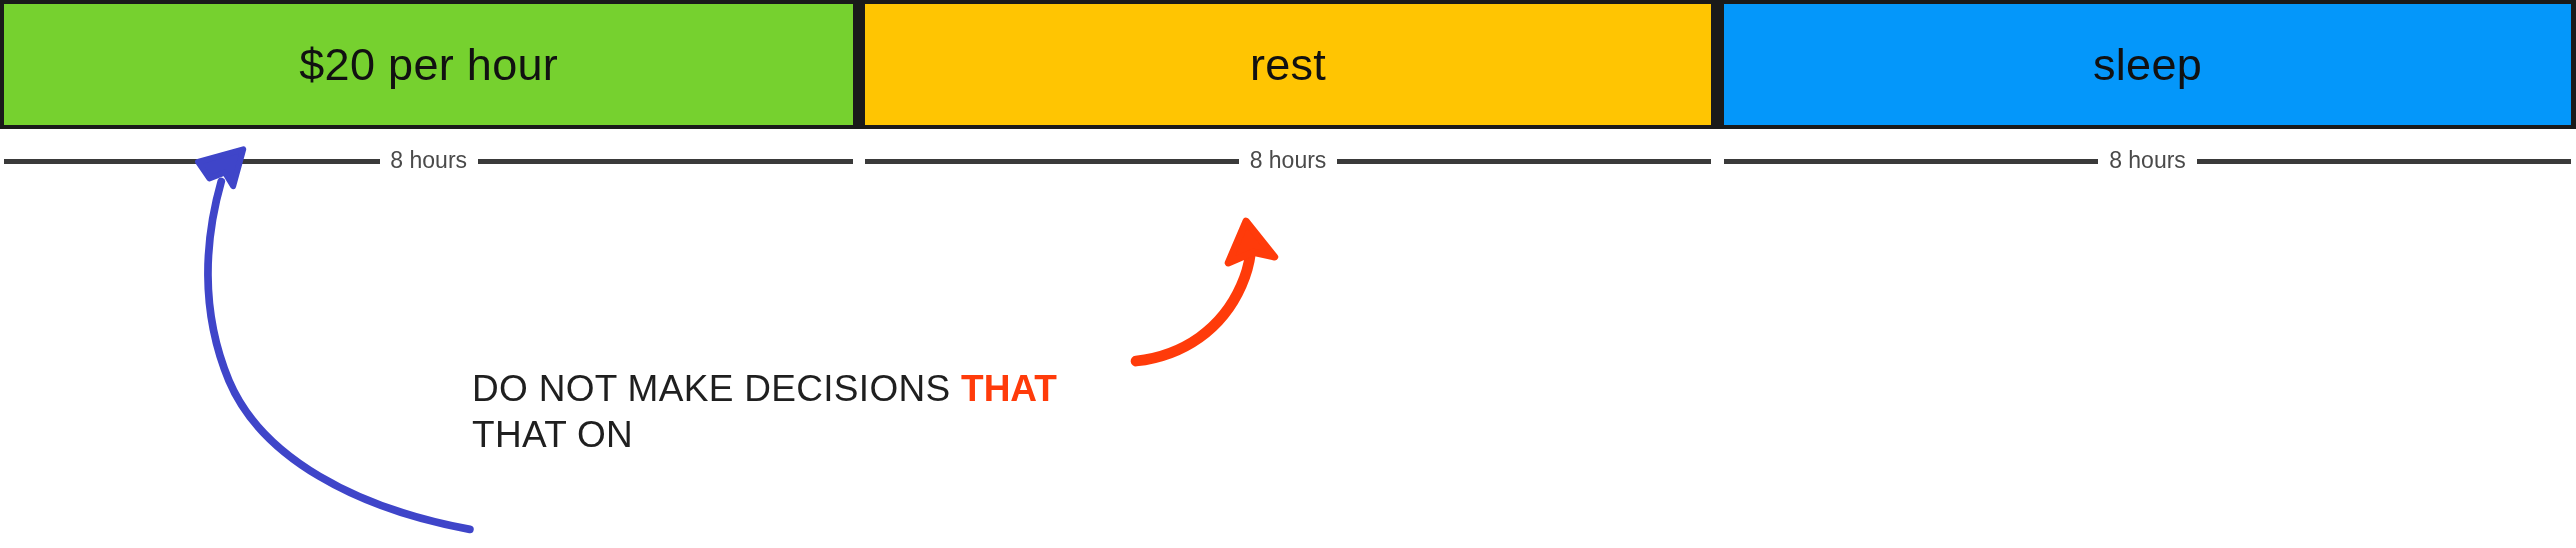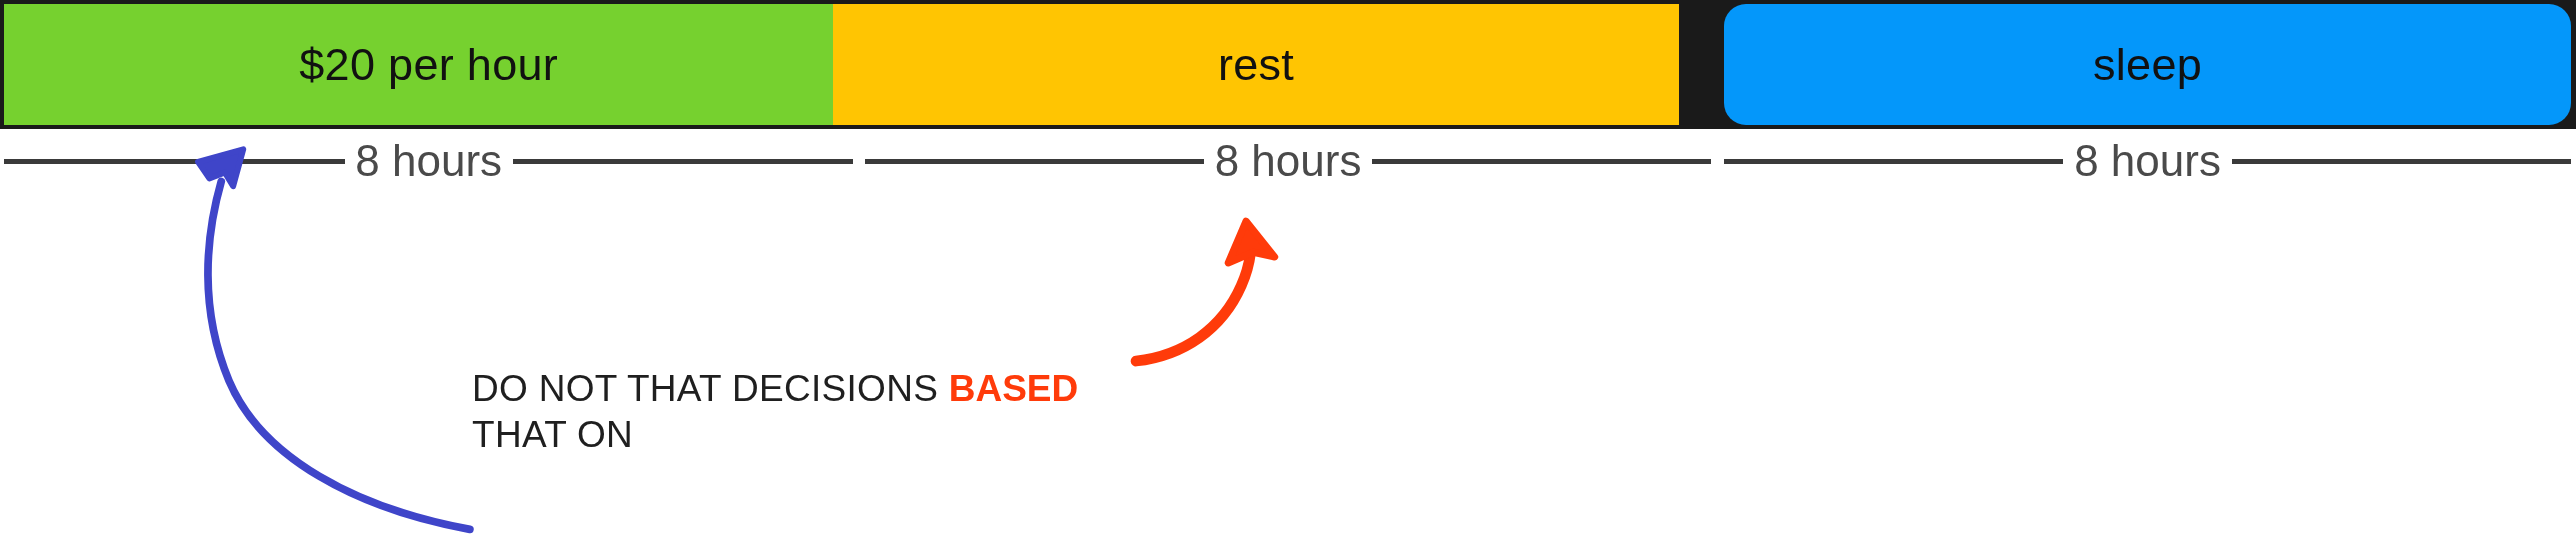--- a/index.html
+++ b/index.html
@@ -40,21 +40,21 @@
   .segment-label {
     color: #111111;
     font-size: 45px;
     font-weight: 400;
     letter-spacing: 0.3px;
     line-height: 1;
     white-space: nowrap;
   }
 
   #bar-work  { left: 4.2px;    width: 849px; }
-  #bar-rest  { left: 833px; width: 846px; }
+  #bar-rest  { left: 865px; width: 846px; }
   #bar-sleep { left: 1724px; width: 847px; }
 
   
   #ruler-row {
     position: absolute;
     left: 0;
     top: 129px;
     width: 2576px;
     height: 65px;
   }
@@ -68,21 +68,21 @@
     gap: 0px;
   }
   .ruler-line {
     flex: 1 1 auto;
     height: 5.4px;
     background: #3a3a3a;
     min-width: 6px;
   }
   .ruler-text {
     color: #4a4a4a;
-    font-size: 44px;
+    font-size: 23px;
     font-weight: 400;
     line-height: 1;
     white-space: nowrap;
     padding: 0 10.7px;
     transform: translateY(-1.2px);
   }
   #ruler-work  { left: 4.2px;    width: 849px; }
   #ruler-rest  { left: 865px; width: 846px; }
   #ruler-sleep { left: 1724px; width: 847px; }
 
@@ -124,21 +124,21 @@
   <div id="bar-band" style="background: rgb(26, 26, 26);"></div>
 
   <div class="segment-bar" id="bar-work" style="background: rgb(118, 209, 47);">
     <span class="segment-label" style="color: rgb(17, 17, 17);">$20 per hour</span>
   </div>
 
   <div class="segment-bar" id="bar-rest" style="background: rgb(255, 197, 2);">
     <span class="segment-label" style="color: rgb(17, 17, 17);">rest</span>
   </div>
 
-  <div class="segment-bar" id="bar-sleep" style="background: rgb(4, 151, 250); border-radius: 22px;">
+  <div class="segment-bar" id="bar-sleep" style="background: rgb(4, 151, 250);">
     <span class="segment-label" style="color: rgb(17, 17, 17);">sleep</span>
   </div>
 
   <div id="ruler-row">
 
     <div class="ruler-group" id="ruler-work">
       <span class="ruler-line" style="background: rgb(58, 58, 58);"></span>
       <span class="ruler-text" style="color: rgb(74, 74, 74);">8 hours</span>
       <span class="ruler-line" style="background: rgb(58, 58, 58);"></span>
     </div>
@@ -152,21 +152,21 @@
     <div class="ruler-group" id="ruler-sleep">
       <span class="ruler-line" style="background: rgb(58, 58, 58);"></span>
       <span class="ruler-text" style="color: rgb(74, 74, 74);">8 hours</span>
       <span class="ruler-line" style="background: rgb(58, 58, 58);"></span>
     </div>
 
   </div>
 
   <div id="caption">
     <div class="caption-line" style="color: rgb(31, 31, 31);">
-      <span>DO NOT THAT DECISIONS </span><span class="caption-emph" style="color: rgb(255, 59, 10);">BASED</span>
+      <span>DO NOT MAKE DECISIONS </span><span class="caption-emph" style="color: rgb(255, 59, 10);">THAT</span>
     </div>
     <div class="caption-line" style="color: rgb(31, 31, 31);">THAT ON</div>
   </div>
 
   <svg id="arrow-layer" viewBox="0 0 4331 923">
 
     <g>
       <path id="blue-arrow-shaft" d="M 790 890 C 600 855, 440 770, 385 640 C 335 520, 345 400, 372 305" fill="none" stroke-linecap="round" stroke-width="13" stroke="#3F45C9"></path>
       <path id="blue-arrow-head" d="M 333 272 L 409 251 L 392 313 L 378 290 L 352 300 Z" stroke-linejoin="round" stroke-width="10" fill="#3F45C9" stroke="#3F45C9"></path>
     </g>

